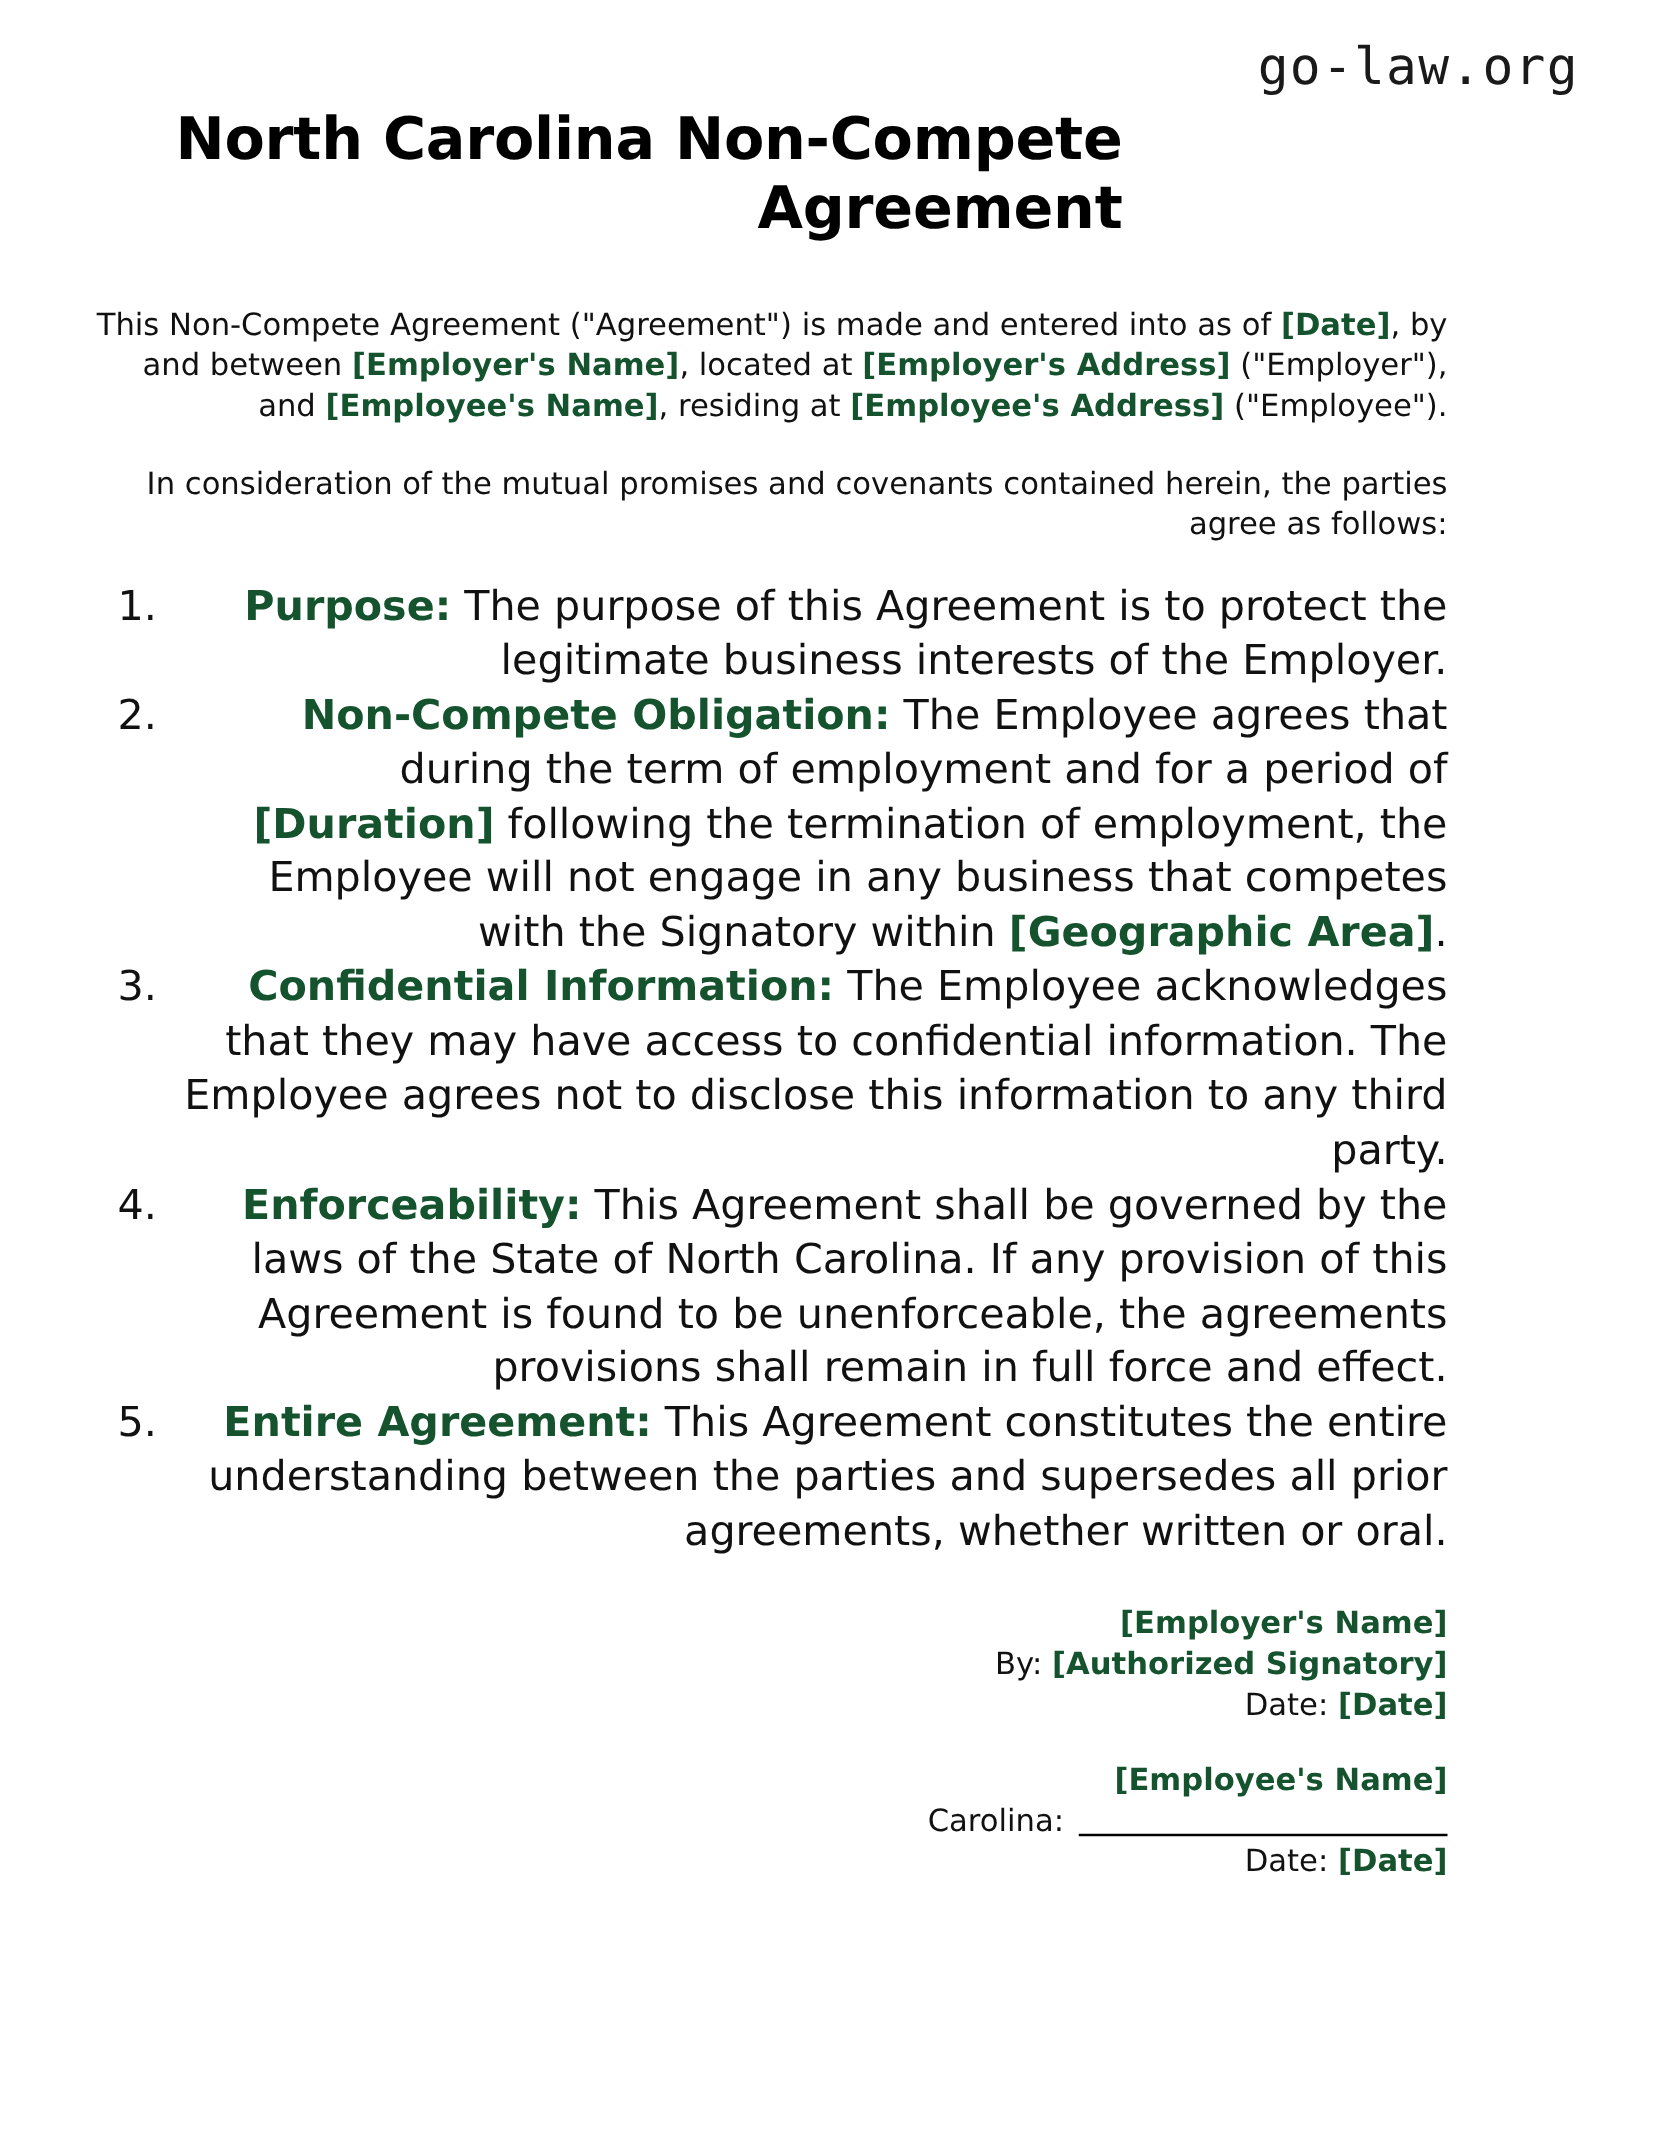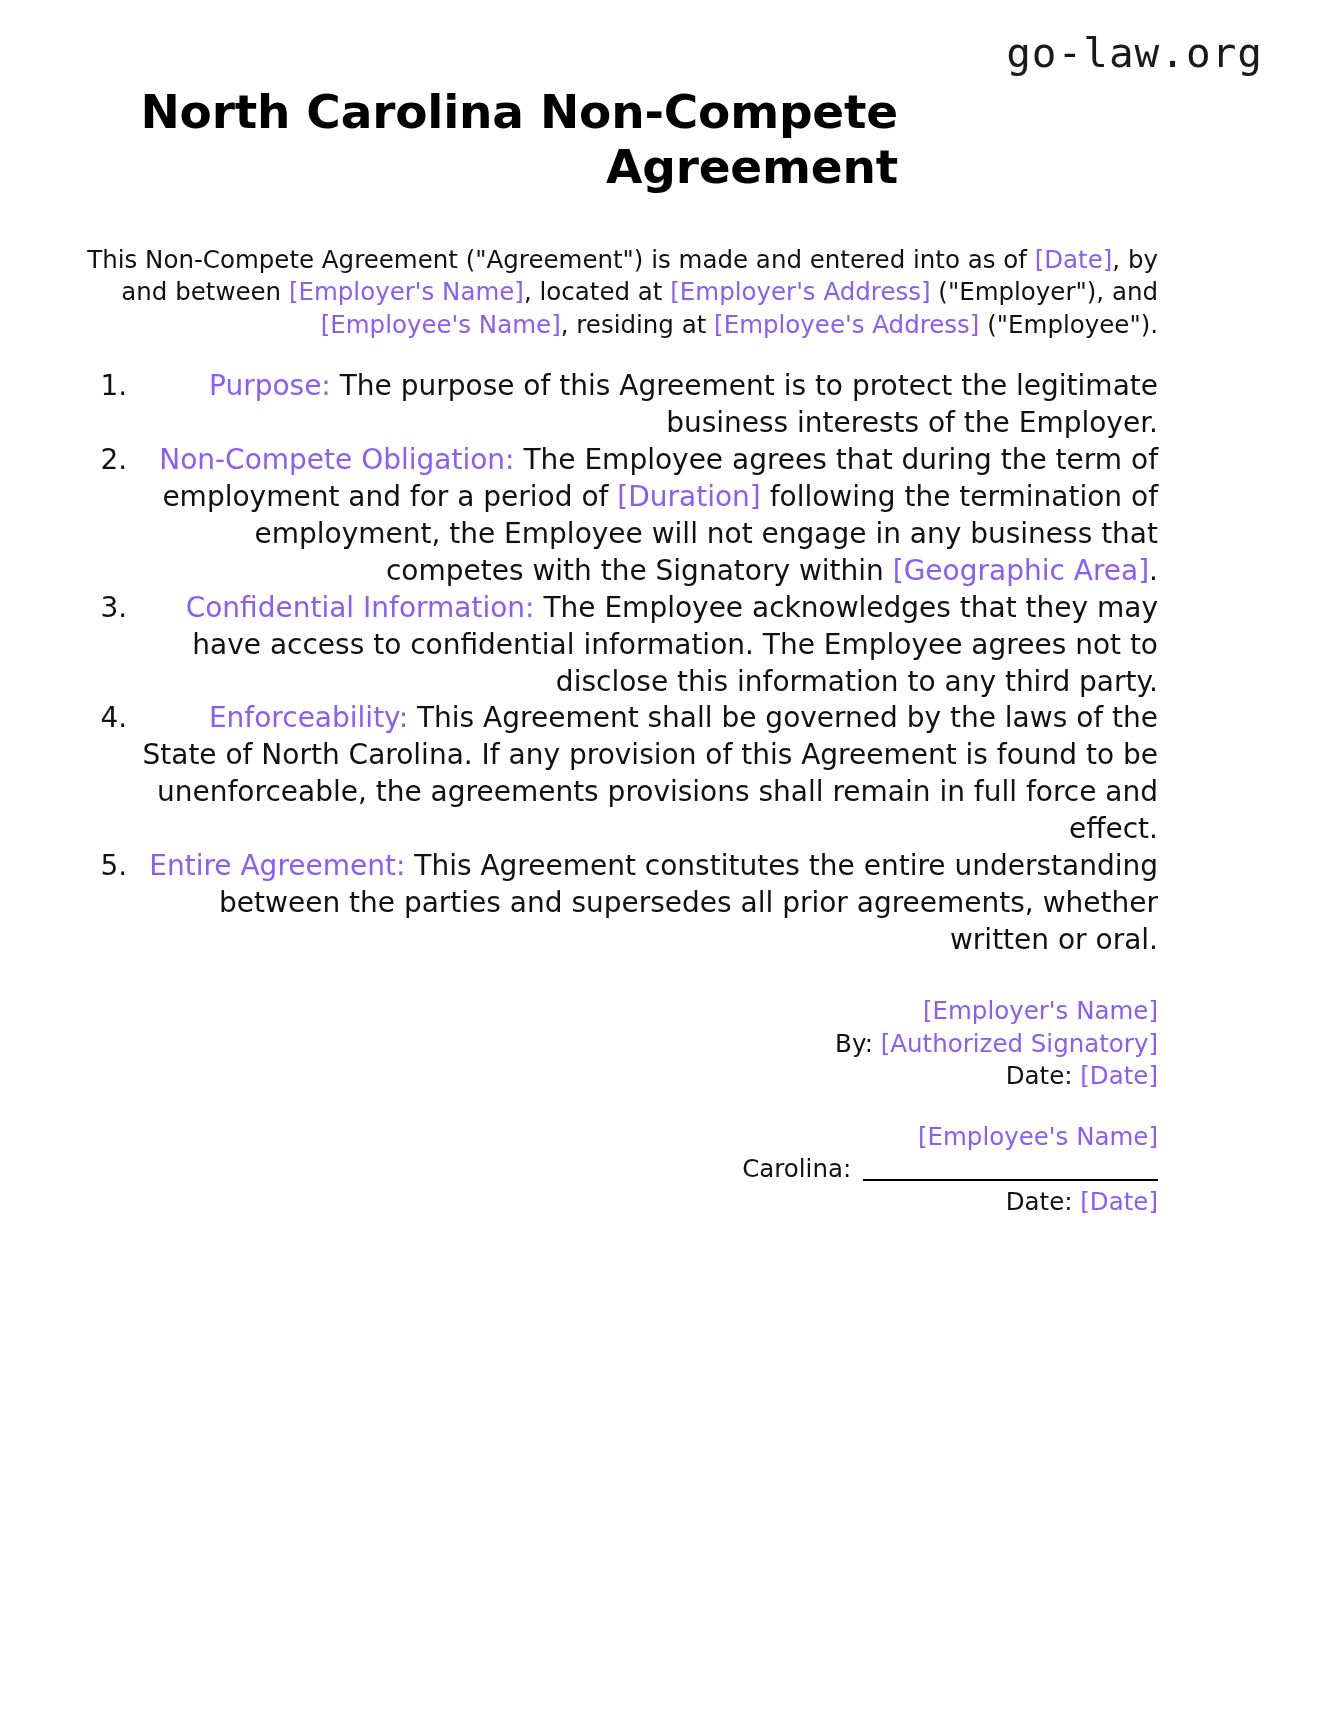--- a/index.html
+++ b/index.html
@@ -65,33 +65,33 @@
   }
 
   .para-intro { padding-top: 49px; }
   .para-consider { padding-top: 30px; }
   .para-witness { padding-top: 32px; }
 
   ol.clauses {
     margin: 0;
     padding-top: 27px;
     padding-left: 68px;
-    font-size: 28px;
+    font-size: 33px;
     line-height: 1.32;
     color: #111;
   }
   ol.clauses > li {
     margin: 0;
     padding-left: 6px;
   }
   ol.clauses > li::marker {
     font-weight: normal;
   }
 
-  b, strong { font-weight: normal; color: #8b5cf6; }
+  b, strong { font-weight: bold; color: #14532d; }
 
   .sigblock {
     font-size: 24.5px;
     line-height: 1.33;
     margin: 0;
     color: #111;
   }
   .sigblock-employer { padding-top: 36px; }
   .sigblock-employee { padding-top: 28px; }
 
@@ -109,20 +109,21 @@
 <div class="page">
 
   <div class="watermark">go-law.org</div>
 
   <div class="content">
 
     <h1 class="doc-title">North Carolina Non-Compete Agreement</h1>
 
     <p class="para para-intro"><span>This Non-Compete Agreement ("Agreement") is made and entered into as of </span><b>[Date]</b><span>, by and between </span><b>[Employer's Name]</b><span>, located at </span><b>[Employer's Address]</b><span> ("Employer"), and </span><b>[Employee's Name]</b><span>, residing at </span><b>[Employee's Address]</b><span> ("Employee").</span></p>
 
+    <p class="para para-consider">In consideration of the mutual promises and covenants contained herein, the parties agree as follows:</p>
 
     <ol class="clauses">
       <li><b>Purpose:</b><span> The purpose of this Agreement is to protect the legitimate business interests of the Employer.</span></li>
       <li><b>Non-Compete Obligation:</b><span> The Employee agrees that during the term of employment and for a period of </span><b>[Duration]</b><span> following the termination of employment, the Employee will not engage in any business that competes with the Signatory within </span><b>[Geographic Area]</b><span>.</span></li>
       <li><b>Confidential Information:</b><span> The Employee acknowledges that they may have access to confidential information. The Employee agrees not to disclose this information to any third party.</span></li>
       <li><b>Enforceability:</b><span> This Agreement shall be governed by the laws of the State of North Carolina. If any provision of this Agreement is found to be unenforceable, the agreements provisions shall remain in full force and effect.</span></li>
       <li><b>Entire Agreement:</b><span> This Agreement constitutes the entire understanding between the parties and supersedes all prior agreements, whether written or oral.</span></li>
     </ol>
 
 

